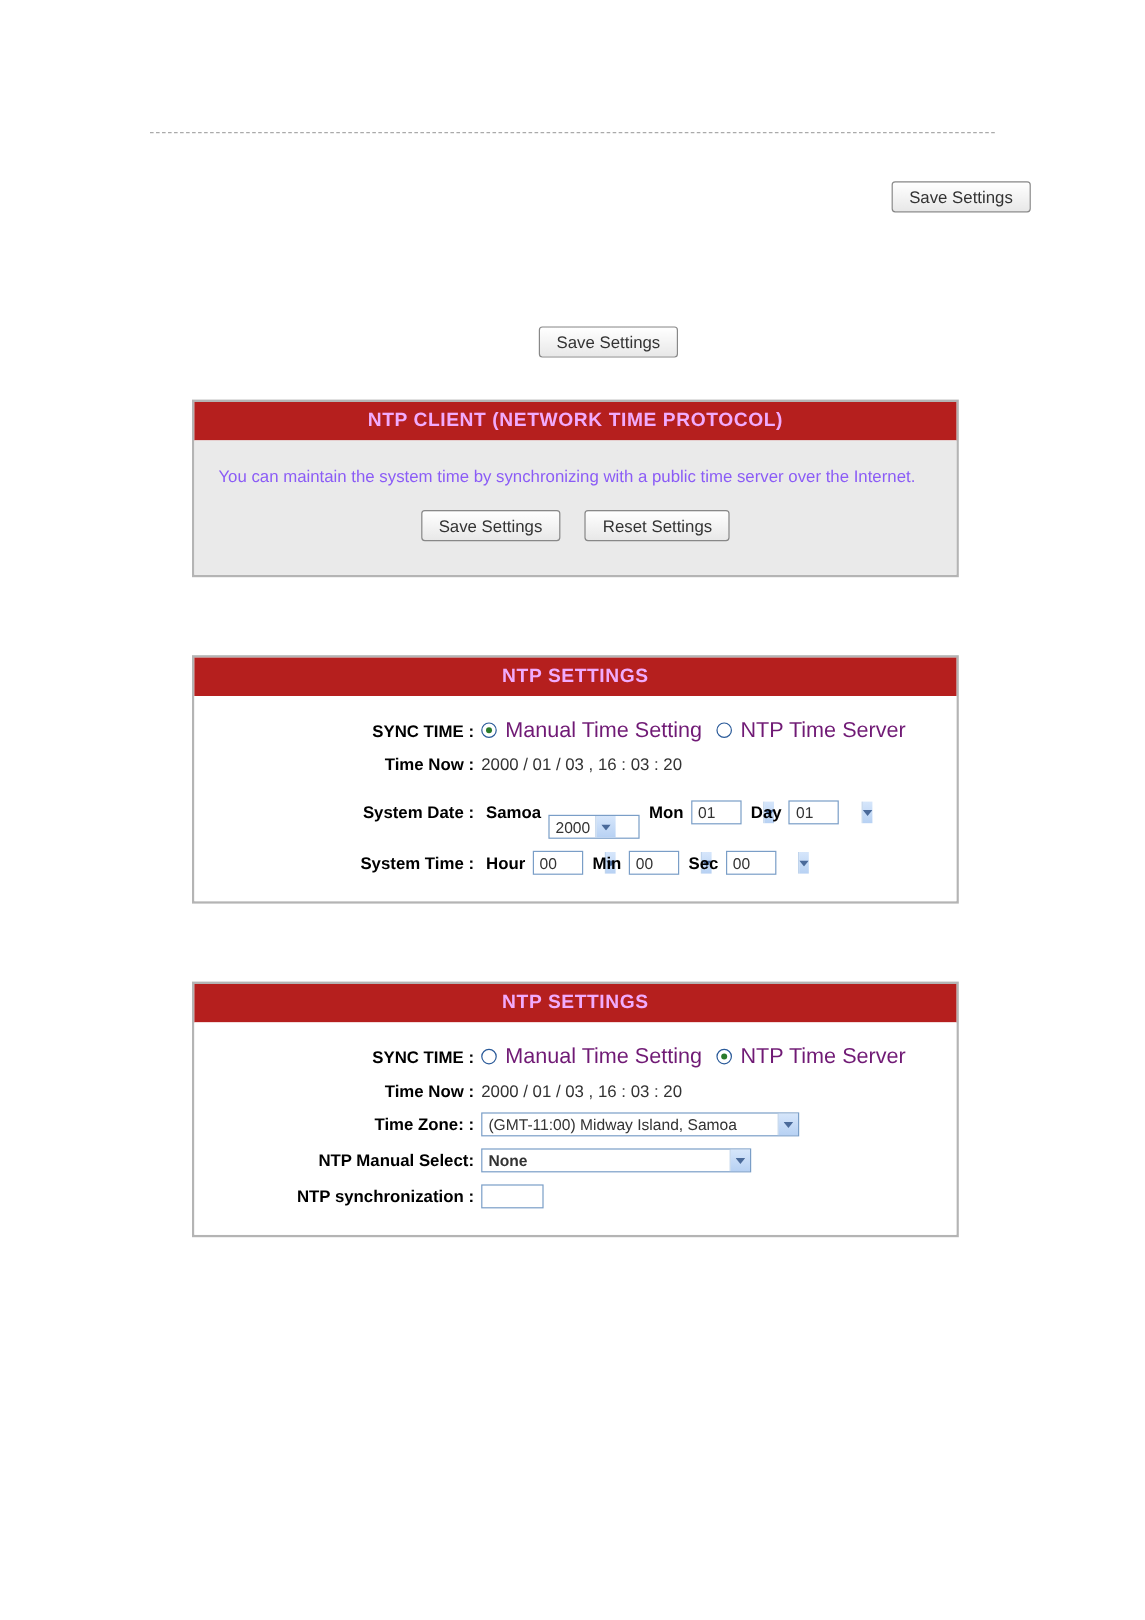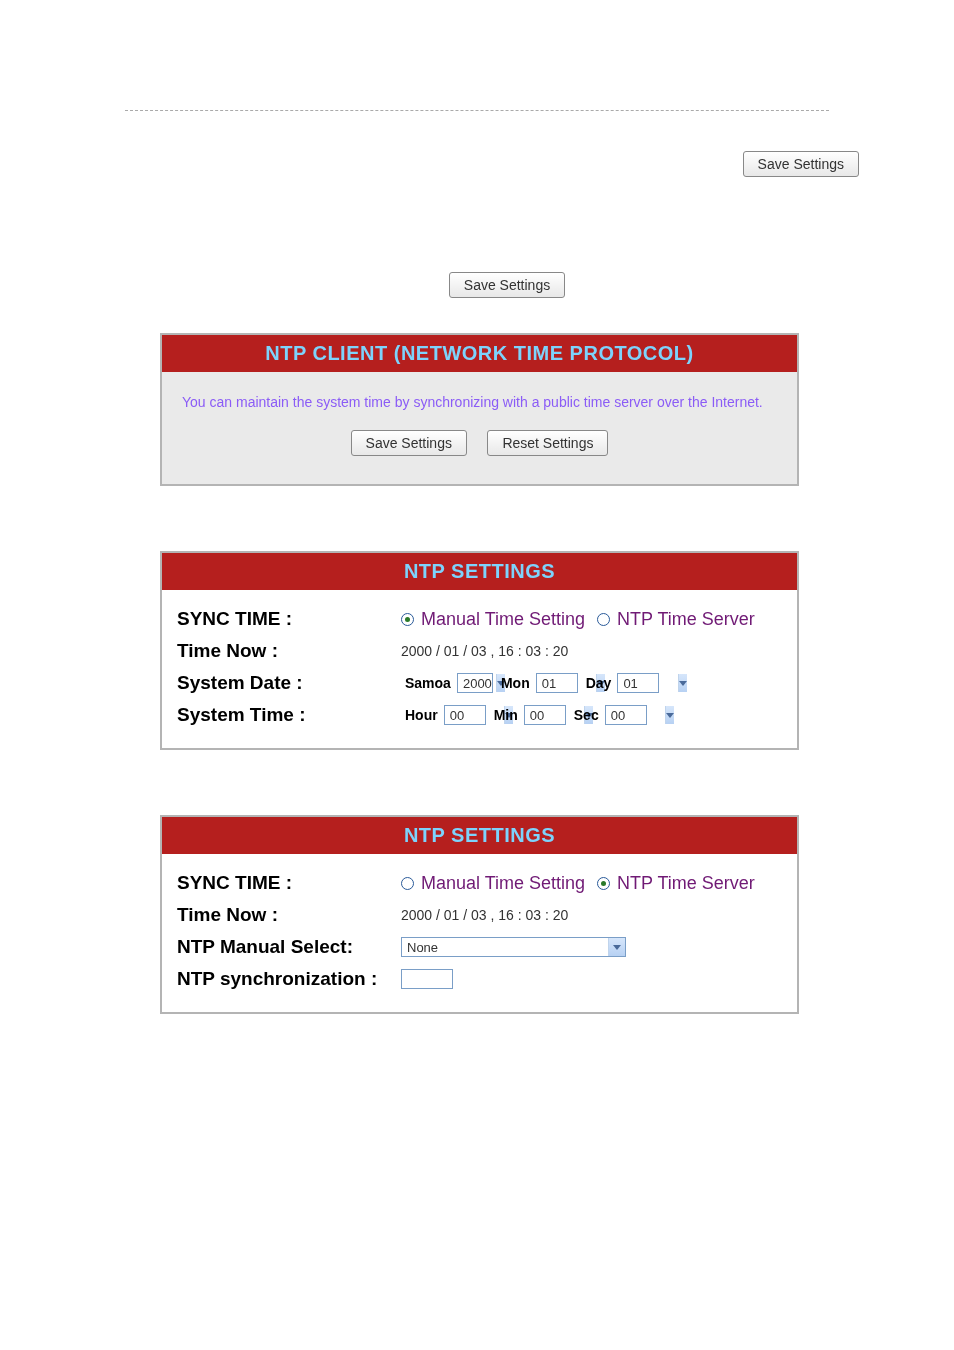--- a/index.html
+++ b/index.html
@@ -37,24 +37,24 @@
       text-align: center;
       margin-bottom: 35px;
       padding-left: 60px;
     }
     .panel {
       margin: 0 155px 65px 160px;
       border: 2px solid #b4b4b4;
     }
     .panel-header {
       background: #b51f1e;
-      color: #7dd3fc;
+      color: #f0abfc;
       font-family: Verdana, Arial, sans-serif;
       font-weight: bold;
-      font-size: 20px;
+      font-size: 16px;
       text-align: center;
       padding: 7px 0;
       letter-spacing: 0.5px;
     }
     .panel-body {
       background: #eaeaea;
       padding: 22px 15px 28px 15px;
     }
     .panel-body2 {
       background: #fff;
@@ -72,23 +72,23 @@
     .btn-pair .btn {
       margin: 0 8px;
     }
     .form-row {
       display: flex;
       align-items: center;
       margin-bottom: 10px;
     }
     .form-label {
       width: 218px;
-      text-align: left;
+      text-align: right;
       font-weight: bold;
-      font-size: 19px;
+      font-size: 14px;
       color: #000;
       padding-right: 6px;
       flex-shrink: 0;
     }
     .form-content {
       font-size: 14px;
       color: #333;
       display: flex;
       align-items: center;
       gap: 4px;
@@ -155,21 +155,21 @@
       height: 5px;
     }
     .text-input {
       border: 1px solid #7a9ec7;
       background: #fff;
       height: 20px;
       box-sizing: border-box;
       padding: 0 4px;
       font-size: 13px;
     }
-    .w-year { width: 36px; }
+    .w-year { width: 76px; margin-top: 24px; }
     .w-small { width: 42px; gap: 36px; }
     .w-tz { width: 265px; }
     .w-server { width: 225px; }
     .w-ip { width: 82px; }
     .w-sync { width: 52px; }
   </style>
 </head>
 <body>
 
 <div class="page">
@@ -299,26 +299,39 @@
         </div>
       </div>
 
       <div class="form-row">
         <div class="form-label">Time Now :</div>
         <div class="form-content">
           <span>2000 / 01 / 03 , 16 : 03 : 20</span>
         </div>
       </div>
 
+      <div class="form-row">
+        <div class="form-label">Time Zone: :</div>
+        <div class="form-content">
+          <span class="sel w-tz">
+            <span class="sel-text" style="flex:1;">(GMT-11:00) Midway Island, Samoa</span>
+            <span class="sel-arrow">
+                <svg viewBox="0 0 8 5">
+                  <path d="M0 0 L8 0 L4 5 Z" fill="#4a6a9a"></path>
+                </svg>
+              </span>
+          </span>
+        </div>
+      </div>
 
       <div class="form-row">
         <div class="form-label">NTP Manual Select:</div>
         <div class="form-content">
           <span class="sel w-server">
-            <span class="sel-text" style="flex:1;">None</span>
+            <span class="sel-text" style="flex:1;font-weight:bold;">None</span>
             <span class="sel-arrow">
                 <svg viewBox="0 0 8 5">
                   <path d="M0 0 L8 0 L4 5 Z" fill="#4a6a9a"></path>
                 </svg>
               </span>
           </span>
         </div>
       </div>
 
 

